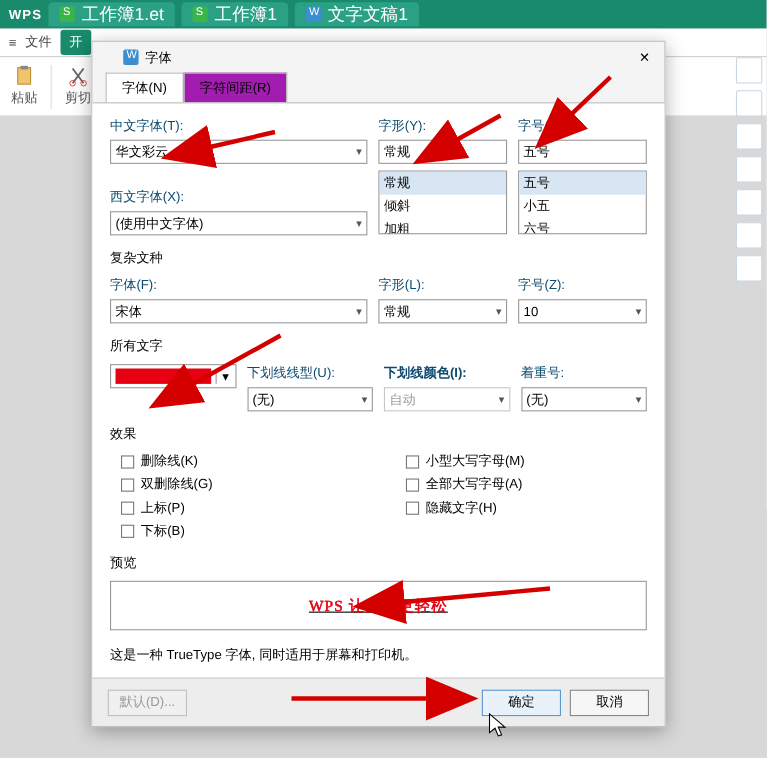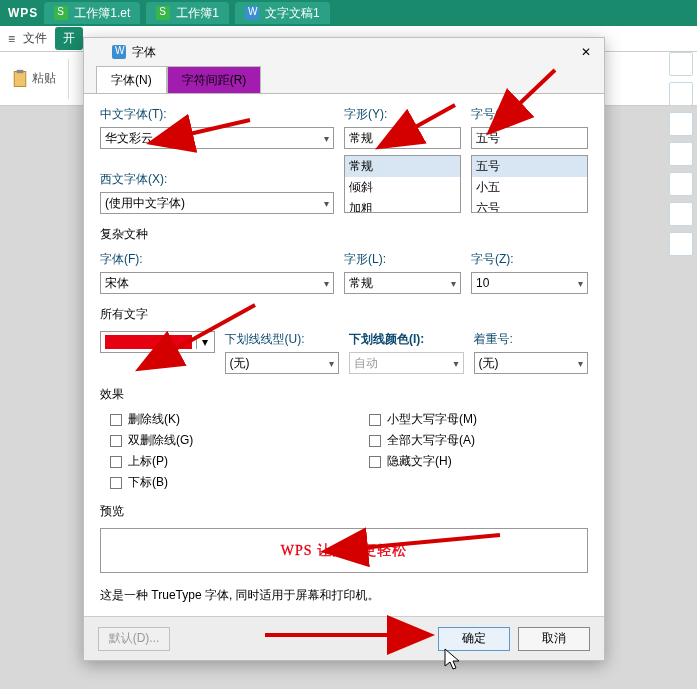--- a/index.html
+++ b/index.html
@@ -14,21 +14,21 @@
   
   .titlebar {
     height: 26px; background: #198a6b;
     display: flex; align-items: center; gap: 6px;
     padding: 0 8px; color: #fff;
   }
   .titlebar .logo { font-weight: bold; letter-spacing: 1px; }
   .tab {
     background: #2aa084; height: 22px; display: flex;
     align-items: center; padding: 0 10px; border-radius: 4px 4px 0 0;
-    font-size: 12px; gap: 6px;
+    font-size: 16px; gap: 6px;
   }
   .tab .tabicon {
     width: 14px; height: 14px; border-radius: 2px;
     background: #39b54a; display: inline-block;
     position: relative;
   }
   .tab .tabicon::after {
     content: "S"; color: #fff; font-size: 10px;
     position: absolute; left: 3px; top: 0;
   }
@@ -40,21 +40,21 @@
     border-bottom: 1px solid #ccc;
   }
   .menubar .start {
     background: #198a6b; color: #fff; padding: 3px 8px; border-radius: 3px;
   }
   .ribbon {
     height: 54px; background: #fff; display: flex; align-items: center;
     gap: 12px; padding: 0 10px; color: #555; font-size: 12px;
     border-bottom: 1px solid #ccc;
   }
-  .ribbon .rb-btn { display: flex; flex-direction: row; align-items: center; gap: 2px; }
+  .ribbon .rb-btn { display: flex; flex-direction: column; align-items: center; gap: 2px; }
   .ribbon .rb-ico { width: 20px; height: 20px; }
   .ribbon .sep { width:1px; height:40px; background:#ddd; }
 
   
   .right-rail {
     position: absolute; right: 4px; top: 52px; width: 24px;
     display: flex; flex-direction: column; gap: 6px;
   }
   .right-rail .slot {
     width: 24px; height: 24px; background: #fff; border: 1px solid #c7d8e2;
@@ -118,21 +118,21 @@
 
   .effects-grid {
     display: grid; grid-template-columns: 1fr 1fr; gap: 4px 40px;
     padding-left: 10px;
   }
   .chk { display:flex; align-items:center; gap:6px; }
   .chkbox { width:12px; height:12px; border:1px solid #777; background:#fff; }
 
   .preview-box {
     border: 1px solid #999; height: 52px; display:flex;
-    align-items:center; justify-content:center; background:#fff;
+    align-items:center; justify-content:center; background:#fff;text-decoration:underline;
   }
   .preview-text {
     color: #e60012; font-family: "STCaiyun","SimSun",serif;
     font-size: 14px; letter-spacing: 1px;
     text-shadow: 0 0 0 #fff;
     -webkit-text-stroke: 0.3px #e60012;
   }
 
   .dlg-footer {
     height: 44px; background:#ededed; display:flex; align-items:center;

